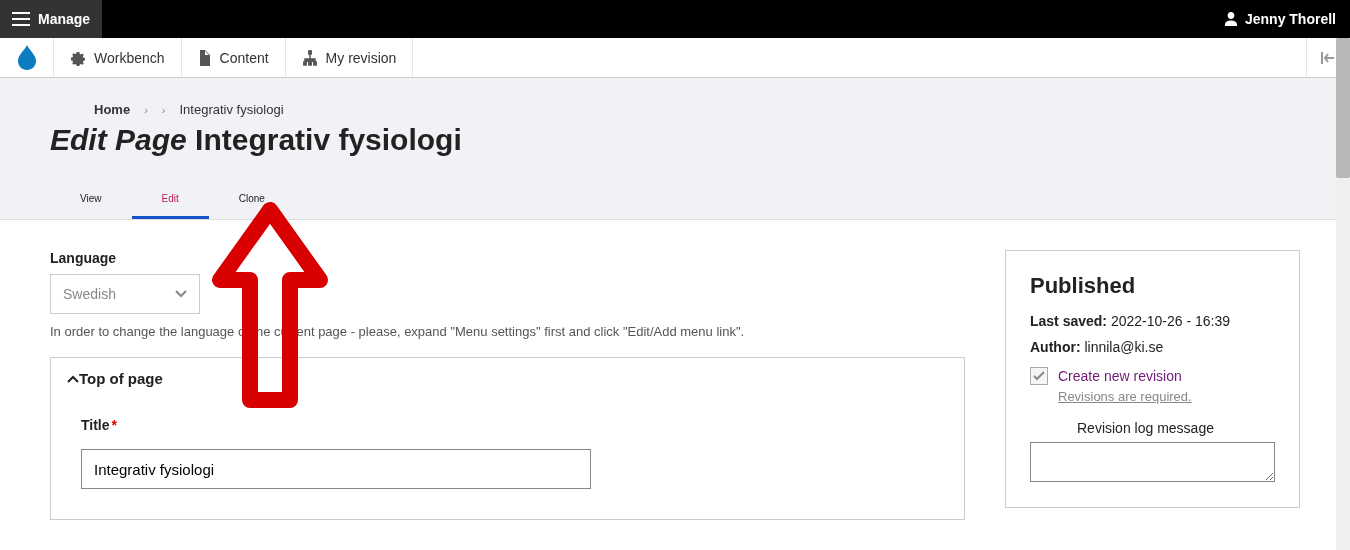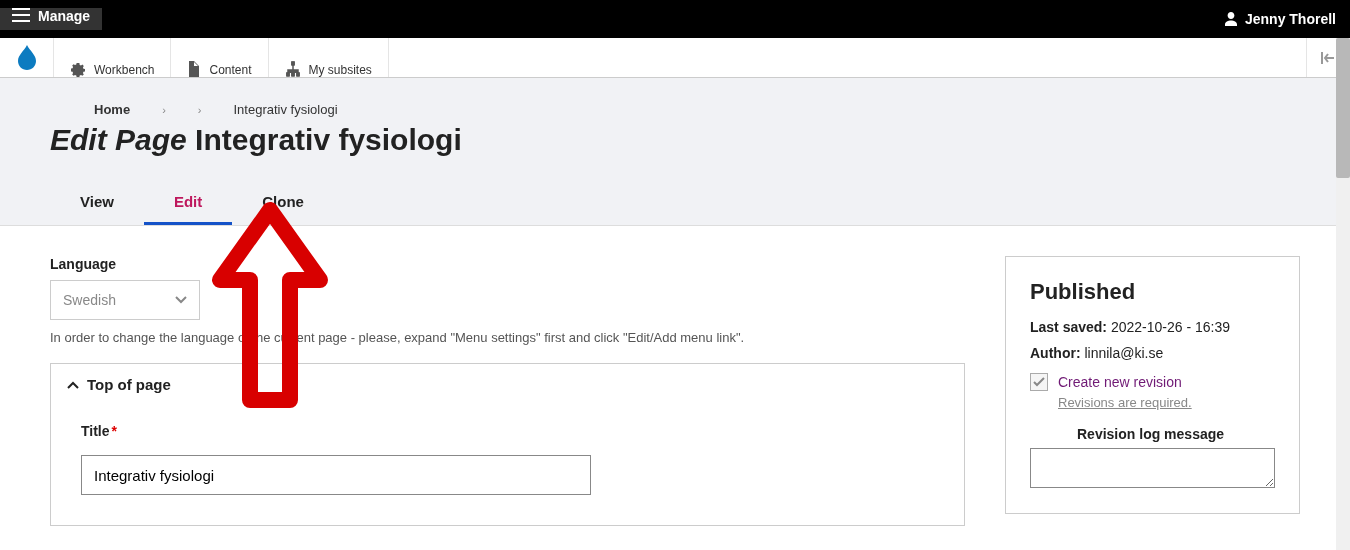--- a/index.html
+++ b/index.html
@@ -1,62 +1,62 @@
 <!DOCTYPE html>
 <html><head>
 <meta charset="utf-8">
 <style>
   * { box-sizing: border-box; margin: 0; padding: 0; }
   body { font-family: "Segoe UI", Arial, sans-serif; font-size: 14px; color: #222; background: #fff; width: 1350px; height: 550px; overflow: hidden; position: relative;}
   
   .topbar { background:#000; height:38px; display:flex; align-items:center; color:#fff; }
-  .manage-btn { background:#333; height:22px; display:flex; padding:0 12px; font-weight:600; font-size:14px; cursor:pointer;}
+  .manage-btn { background:#333; height:38px; display:flex; align-items:center; padding:0 12px; font-weight:600; font-size:14px; cursor:pointer;}
   .hamburger { width:18px; height:14px; margin-right:8px; display:flex; flex-direction:column; justify-content:space-between;}
   .hamburger span{height:2px;background:#fff;}
   .topbar .spacer{flex:1;}
   .user{display:flex;align-items:center;padding:0 14px;font-weight:600;}
   .user svg{margin-right:6px;}
   
   .toolbar{height:40px;background:#fff;border-bottom:1px solid #ccc;display:flex;align-items:stretch;}
   .tool-logo{width:54px;display:flex;align-items:center;justify-content:center;border-right:1px solid #e5e5e5;}
-  .tool-item{display:flex;align-items:flex-end;padding:0 16px;border-right:1px solid #e5e5e5;color:#333;font-size:12px;cursor:pointer;}
+  .tool-item{display:flex;align-items:center;padding:0 16px;border-right:1px solid #e5e5e5;color:#333;font-size:14px;cursor:pointer;}
   .tool-item svg,.tool-item .ico{margin-right:8px;}
   .tool-collapse{margin-left:auto;width:44px;display:flex;align-items:center;justify-content:center;border-left:1px solid #e5e5e5;}
   
   .page-header{background:#f1f2f5;padding:24px 50px 0 50px;border-bottom:1px solid #ddd;}
-  .breadcrumb{font-size:13px;color:#333;display:flex;gap:32px;align-items:center;padding-left:44px;}
+  .breadcrumb{font-size:13px;color:#333;display:flex;gap:14px;align-items:center;padding-left:44px;}
   .breadcrumb .sep{color:#888;font-size:11px;}
   .breadcrumb a{color:#333;font-weight:600;}
   h1.page-title{font-size:30px;font-weight:700;margin-top:6px;}
   h1.page-title .italic{font-style:italic;}
   .tabs{display:flex;margin-top:24px;gap:0;}
-  .tab{padding:12px 30px;font-size:15px;font-weight:700;color:#222;cursor:pointer;border-bottom:3px solid transparent;}
+  .tab{padding:12px 30px;font-size:10px;font-weight:400;color:#222;cursor:pointer;border-bottom:3px solid transparent;}
   .tab.hl{background:#e9f0fb;color:#1452c8;}
   .tab.active{color:#be185d;border-bottom-color:#1452c8;}
   
   .content{display:flex;padding:30px 50px;gap:40px;align-items:flex-start;}
   .main{flex:1;min-width:0;}
   .label{font-weight:600;font-size:14px;margin-bottom:8px;display:block;}
   .select{width:150px;height:40px;border:1px solid #ccc;display:flex;align-items:center;justify-content:space-between;padding:0 12px;color:#888;cursor:pointer;}
   .helptext{color:#555;font-size:13px;margin-top:10px;}
   .panel{border:1px solid #ccc;margin-top:18px;}
-  .panel-head{padding:12px 16px;font-weight:600;font-size:15px;display:flex;align-items:center;gap:8px;cursor:pointer;}
+  .panel-head{padding:12px 16px;font-weight:600;font-size:15px;display:flex;align-items:center;cursor:pointer;}
   .panel-body{padding:18px 30px 30px;}
   .req{color:#d00;margin-left:2px;}
   .text-input{width:510px;height:40px;border:1px solid #888;padding:0 12px;font-size:15px;margin-top:8px;}
   
   .sidebar{width:295px;border:1px solid #ccc;padding:22px 24px;}
   .sidebar h2{font-size:22px;font-weight:700;margin-bottom:14px;}
   .meta-line{font-size:14px;margin-bottom:10px;}
   .meta-line b{font-weight:700;}
   .chk-row{display:flex;align-items:center;gap:10px;margin-top:12px;color:#701a75;}
   .chk{width:18px;height:18px;border:1px solid #aaa;display:flex;align-items:center;justify-content:center;background:#f5f5f5;}
   .chk svg{stroke:#888;}
   .chk-note{font-size:13px;color:#888;margin-left:28px;margin-top:4px;text-decoration:underline;}
-  .rev-label{font-weight:700;margin-top:16px;padding-left:47px;}
+  .rev-label{font-weight:400;margin-top:16px;padding-left:47px;}
   .textarea{width:100%;height:40px;border:1px solid #888;margin-top:6px;}
   
   .scrollbar{position:absolute;top:38px;right:0;width:14px;bottom:0;background:#f0f0f0;}
   .scrollthumb{position:absolute;top:0;right:0;width:14px;height:140px;background:#b8b8b8;border-radius:2px;}
   
   .arrow-overlay{position:absolute;left:200px;top:190px;pointer-events:none;}
 </style>
 </head>
 <body>
 
@@ -97,21 +97,21 @@
     <span>Content</span>
   </div>
   <div class="tool-item">
     <svg width="16" height="16" viewBox="0 0 16 16">
         <path fill="#555" d="M7 1h2v3H7zM2 12h2v3H2zm5 0h2v3H7zm5 0h2v3h-2zM8 4v4M3 12V9h10v3M8 8v1" stroke="#555" stroke-width="1.5"></path>
         <rect x="6.2" y="0.5" width="3.6" height="3.6" fill="#555"></rect>
         <rect x="1.2" y="11.5" width="3.6" height="3.6" fill="#555"></rect>
         <rect x="6.2" y="11.5" width="3.6" height="3.6" fill="#555"></rect>
         <rect x="11.2" y="11.5" width="3.6" height="3.6" fill="#555"></rect>
       </svg>
-    <span>My subsites</span>
+    <span>My revision</span>
   </div>
   <div class="tool-collapse">
     <svg width="18" height="14" viewBox="0 0 18 14">
         <path stroke="#999" stroke-width="2" fill="none" d="M2 1v12M14 7H5m3-4L5 7l3 4"></path>
       </svg>
   </div>
 </div>
 
 <div class="page-header">
   <div class="breadcrumb">

